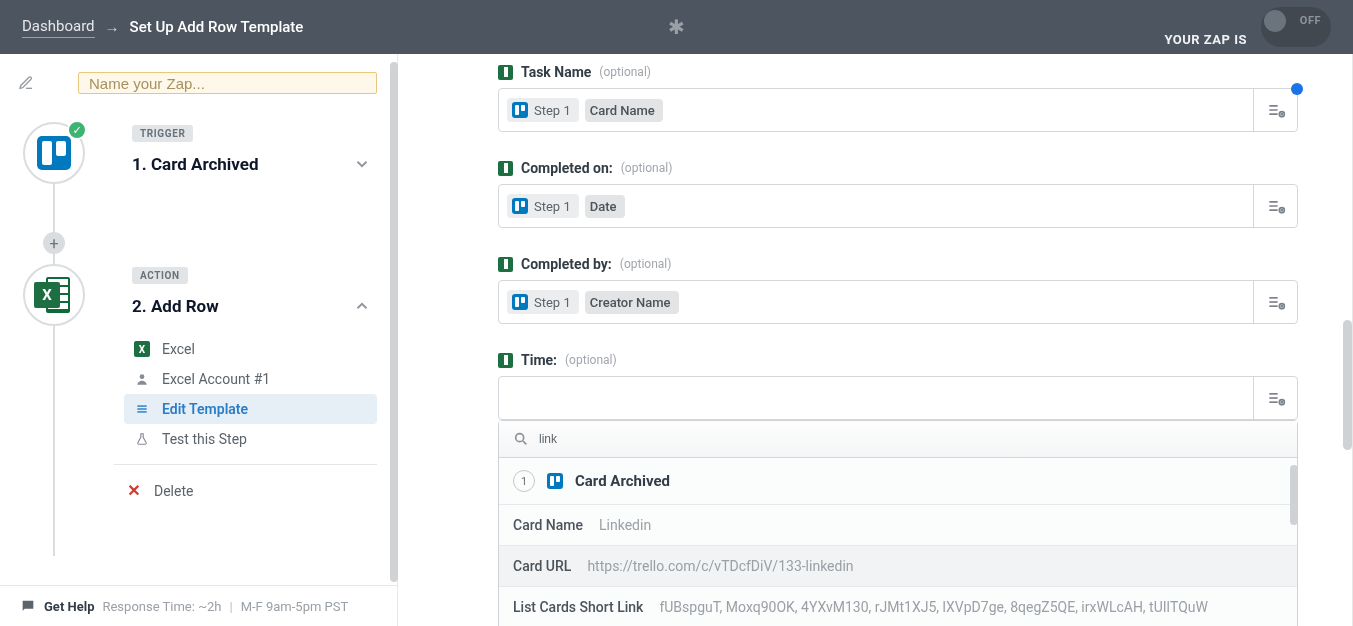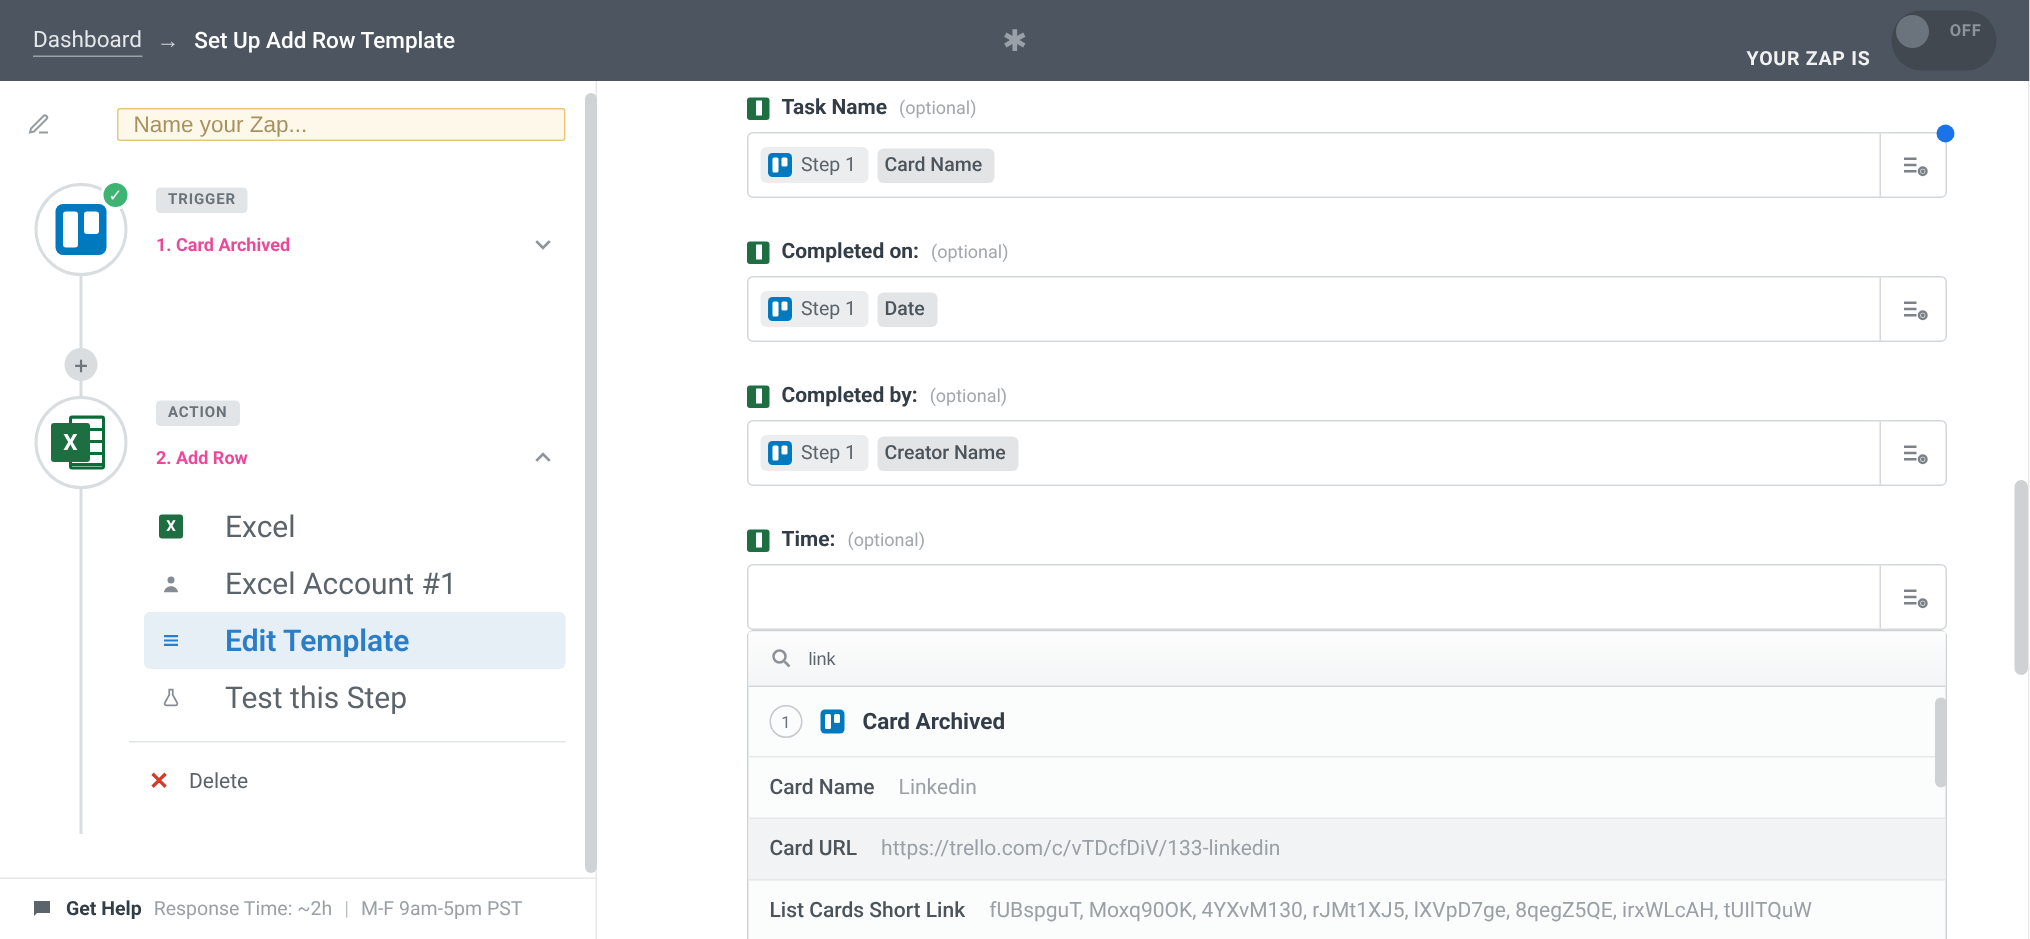--- a/index.html
+++ b/index.html
@@ -175,59 +175,59 @@
   height: 22px;
   border-radius: 50%;
   background: #d9dde0;
   color: #6d747c;
   font-size: 16px;
   display: flex;
   align-items: center;
   justify-content: center;
   cursor: pointer;
 }
-.step-body { flex: 1; padding-top: 2px; }
+.step-body { flex: 1; padding-top: 2px; margin-left: 28px; }
 .tag {
   display: inline-block;
   background: #e2e5e7;
   color: #6a727a;
   font-size: 10px;
   font-weight: 700;
   letter-spacing: 0.6px;
   padding: 3px 8px;
   border-radius: 3px;
 }
 .step-title-row {
   display: flex;
   align-items: center;
   gap: 10px;
   margin-top: 12px;
 }
 .step-title {
-  font-size: 12px;
+  font-size: 17px;
   font-weight: 700;
-  color: #ec4899;
+  color: #0f172a;
 }
 .chevron {
   margin-left: auto;
   margin-right: 6px;
   color: #8f959c;
   font-size: 16px;
 }
 
 .sublist { margin-top: 18px; margin-left: -8px; }
 .sublist .subitem {
   display: flex;
   align-items: center;
-  gap: 28px;
+  gap: 12px;
   padding: 7px 10px;
   color: #5b636b;
   border-radius: 4px;
   cursor: pointer;
-  font-size: 20px;
+  font-size: 14px;
 }
 .sublist .subitem.selected {
   color: #2a7ec7;
   font-weight: 600;
   background: #e6eef6;
 }
 .sublist .subitem .si-icon {
   width: 16px;
   color: #868c93;
   display: flex;

